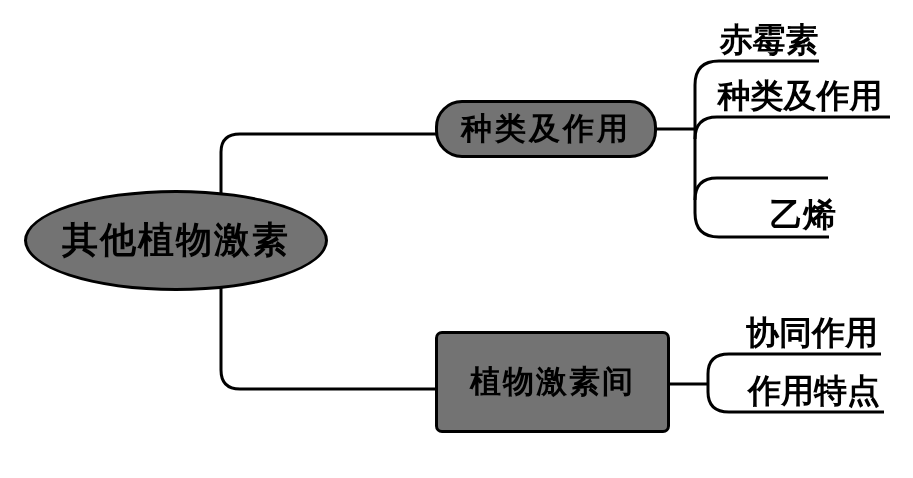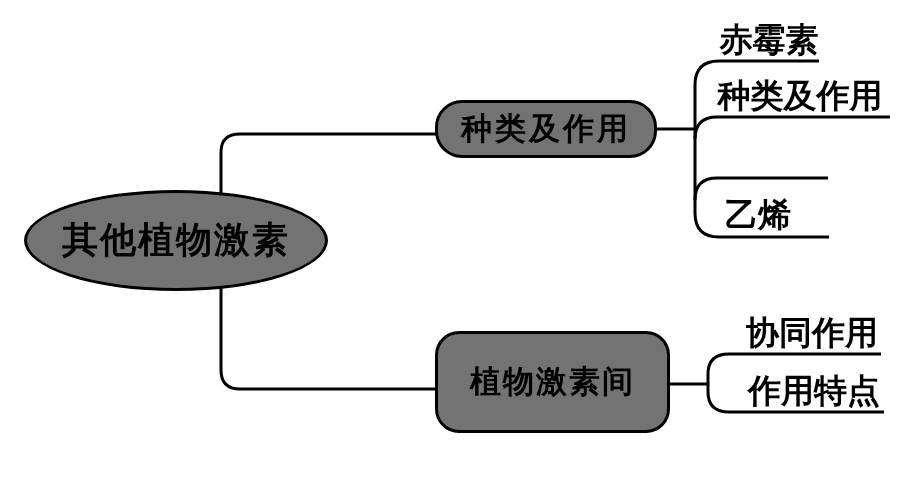--- a/index.html
+++ b/index.html
@@ -55,39 +55,39 @@
     height: 58px;
     border-radius: 27px;
     font-size: 31px;
     letter-spacing: 3px;
   }
   .branch-rect-2 {
     left: 435px;
     top: 331px;
     width: 235px;
     height: 102px;
-    border-radius: 24px;
+    border-radius: 7px;
     font-size: 31px;
     letter-spacing: 2px;
     flex-direction: row;
     line-height: 38px;
   }
   .leaf-label {
     position: absolute;
     width: 220px;
     text-align: center;
     font-size: 33px;
     font-weight: bold;
     line-height: 34px;
     white-space: nowrap;
   }
   .leaf-a1 { left: 659px; top: 23px; }
   .leaf-a2 { left: 690px; top: 79px; }
   .leaf-a3 { left: 665px; top: 140px; }
-  .leaf-a4 { left: 648px; top: 198px; }
+  .leaf-a4 { left: 693px; top: 198px; }
   .leaf-b1 { left: 702px; top: 316px; }
   .leaf-b2 { left: 704px; top: 374px; }
 </style>
 </head>
 <body>
 
 <div class="stage">
 
   <svg class="connector-layer" viewBox="0 0 913 478" xmlns="http://www.w3.org/2000/svg">
 

